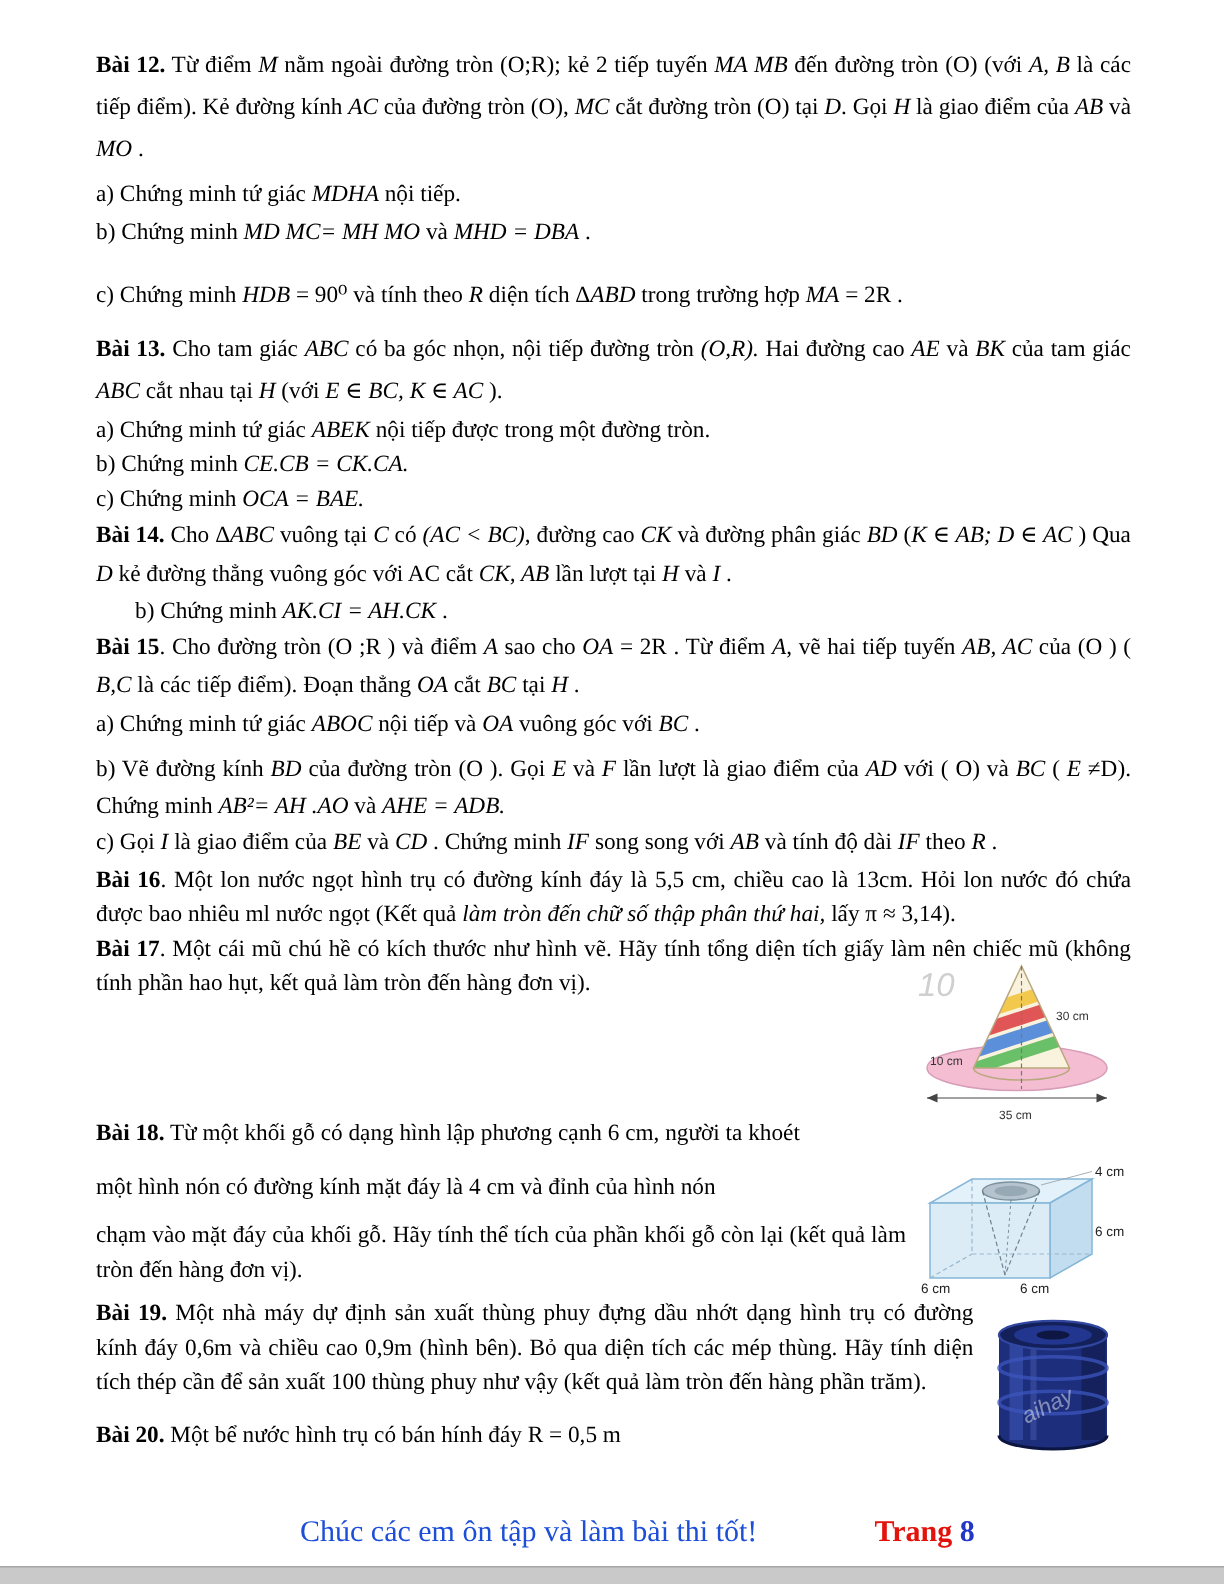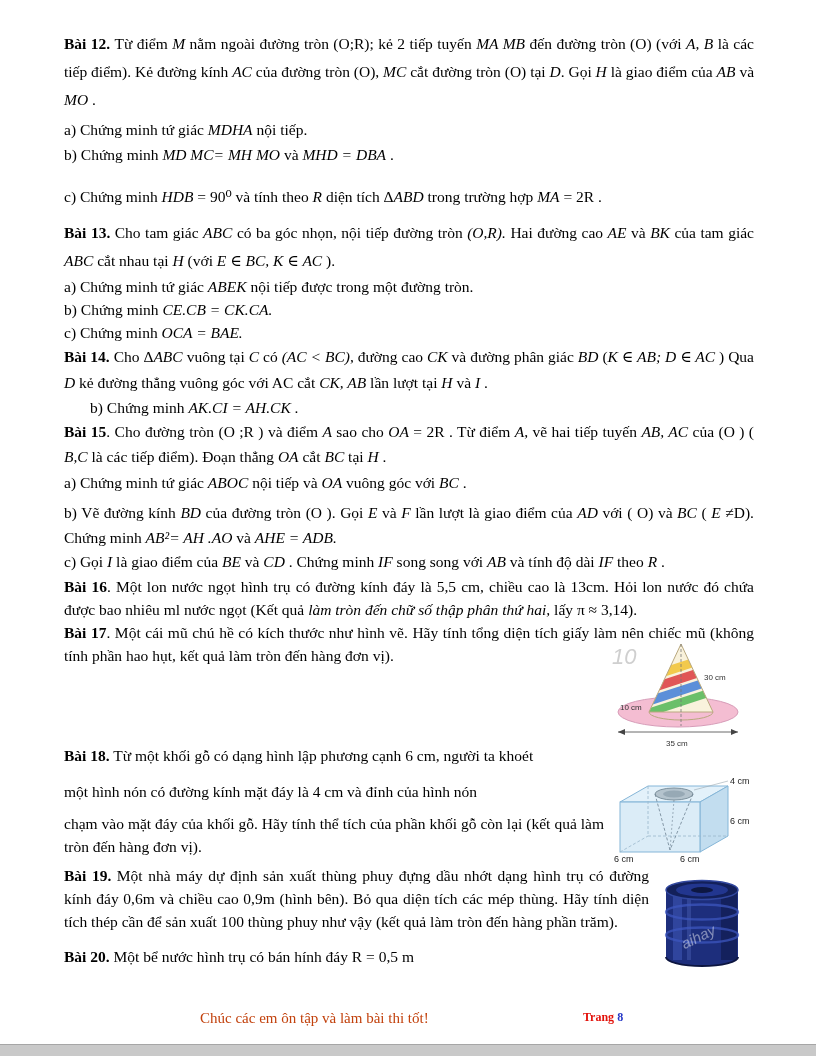--- a/index.html
+++ b/index.html
@@ -16,25 +16,25 @@
   }
   .content { position: absolute; left: 64px; top: 30px; width: 690px; }
   .para { margin: 0; line-height: 28px; }
   .item { margin: 0; line-height: 23px; }
   .j { text-align: justify; }
   .b { font-weight: 700; }
   .i { font-style: italic; }
   .fig { position: absolute; }
   .footer-msg {
     position: absolute; left: 200px; top: 1010px;
-    font-size: 15px; color: #c2410c;
+    font-size: 20px; color: #1d4ed8;
   }
   .footer-page {
     position: absolute; left: 583px; top: 1010px;
-    font-size: 12px;
+    font-size: 20px;
   }
   .page-edge {
     position: absolute; left: 0; top: 1044px; width: 816px; height: 12px;
     background: #c9c9c9; border-top: 1px solid #a6a6a6;
   }
   svg text { font-family: "Liberation Sans", "DejaVu Sans", sans-serif; }
 </style>
 </head>
 <body>
 

